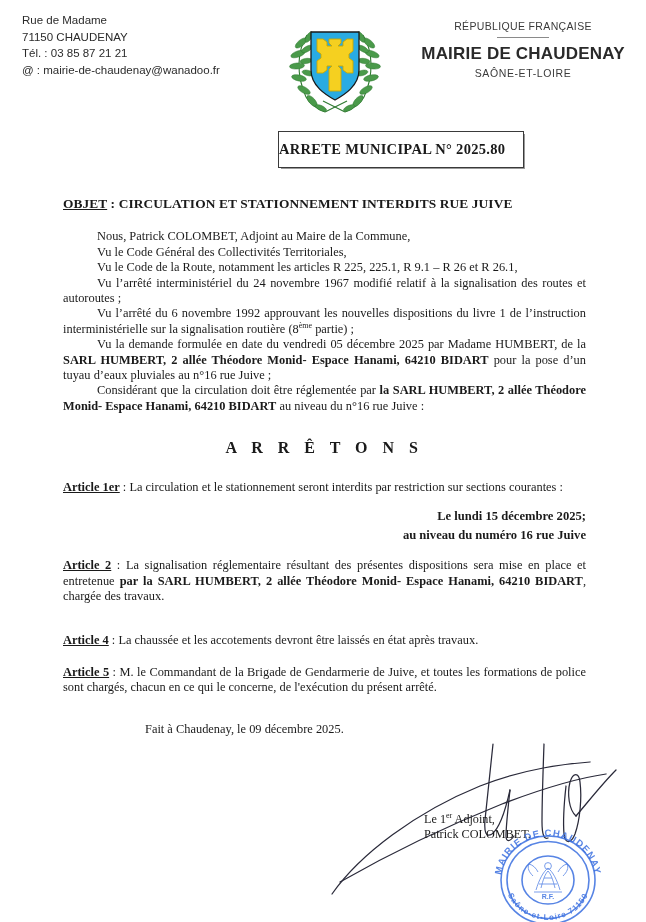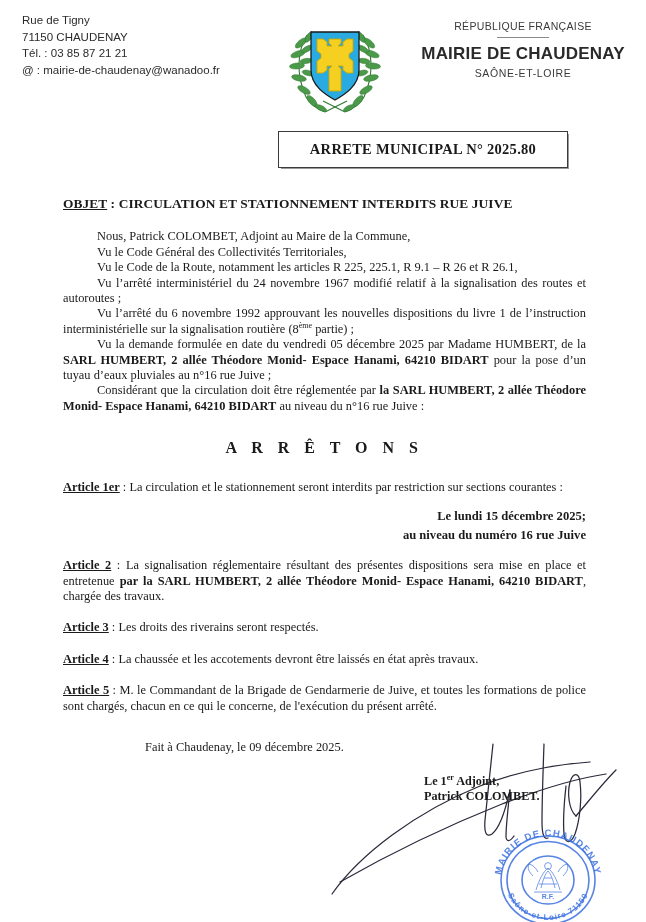--- a/index.html
+++ b/index.html
@@ -29,24 +29,24 @@
     font-family:"Liberation Sans", sans-serif;
     color:#3a3a3a;
   }
   .rf .l1{font-size:10.5px;letter-spacing:.35px;}
   .rf .rule{width:52px;height:1px;background:#8a8a8a;margin:5px auto 6px;}
   .rf .l2{font-size:17px;font-weight:bold;letter-spacing:.2px;color:#2a2a2a;}
   .rf .l3{font-size:10.5px;letter-spacing:.6px;margin-top:3px;}
 
   
   .titlebox{
-    position:absolute;left:278px;top:131px;width:290px;height:37px;
+    position:absolute;left:278px;top:131px;width:246px;height:37px;
     border:1.5px solid #3a3a3a;
     box-shadow:2px 2px 0 -1px #9a9a9a;
-    display:flex;align-items:center;justify-content:center;
+    display:flex;align-items:center;
     box-sizing:border-box;
   }
   .titlebox span{
     font-size:14.5px;font-weight:bold;letter-spacing:.3px;
     font-family:"Liberation Serif", serif;
   }
 
   
   .doc{position:absolute;left:63px;top:196px;width:523px;
        font-size:12.4px;line-height:15.4px;text-align:justify;}
@@ -71,38 +71,38 @@
 
   .dateline{
     font-weight:bold;margin:0 0 0 82px;font-size:12.6px;line-height:19px;
     text-align:right;
   }
 
   .fait{margin:26px 0 0 82px;font-size:12.4px;}
 
   
   .signblock{
-    position:absolute;left:424px;top:774px;
-    font-size:12.2px;font-weight:bold;line-height:15px;
+    position:absolute;left:424px;top:812px;
+    font-size:12.2px;font-weight:normal;line-height:15px;
     z-index:3;white-space:nowrap;
   }
   .sig-svg{position:absolute;left:330px;top:742px;width:316px;height:155px;z-index:2;
            pointer-events:none;}
   .stamp-svg{position:absolute;left:489px;top:828px;width:118px;height:94px;z-index:4;
              pointer-events:none;}
 </style>
 </head>
 <body>
 
 <div class="page">
 
   <div class="header">
 
     <div class="addr">
-      <div>Rue de Tigny</div>
+      <div>Rue de Madame</div>
       <div>71150 CHAUDENAY</div>
       <div>Tél. : 03 85 87 21 21</div>
       <div>@ : mairie-de-chaudenay@wanadoo.fr</div>
     </div>
 
     <div class="crest">
       <svg viewBox="0 0 108 103" width="108" height="103" aria-hidden="true">
 
         <g stroke="#2f7a30" stroke-width="1.1" fill="none">
           <path d="M26 22 C16 38 15 62 25 84 C29 91 36 96 44 99"></path>
@@ -186,21 +186,20 @@
 
     <div class="dateline">Le lundi 15 décembre 2025;</div>
     <div class="dateline">au niveau du numéro 16 rue Juive</div>
 
     <div class="gap"></div>
 
     <p class="art"><span class="lbl">Article 2</span><span> : </span><span>La signalisation réglementaire résultant des présentes dispositions sera mise en place et entretenue </span><b>par la SARL HUMBERT, 2 allée Théodore Monid- Espace Hanami, 64210 BIDART</b><span>, chargée des travaux.</span></p>
 
     <div class="gap"></div>
 
-    <p class="art"><span class="lbl">Article 3</span><span> : </span><span>Les droits des riverains seront respectés.</span></p>
 
     <div class="gap"></div>
 
     <p class="art"><span class="lbl">Article 4</span><span> : </span><span>La chaussée et les accotements devront être laissés en état après travaux.</span></p>
 
     <div class="gap"></div>
 
     <p class="art"><span class="lbl">Article 5</span><span> : </span><span>M. le Commandant de la Brigade de Gendarmerie de Juive, et toutes les formations de police sont chargés, chacun en ce qui le concerne, de l'exécution du présent arrêté.</span></p>
 
     <div class="fait">Fait à Chaudenay, le 09 décembre 2025.</div>

